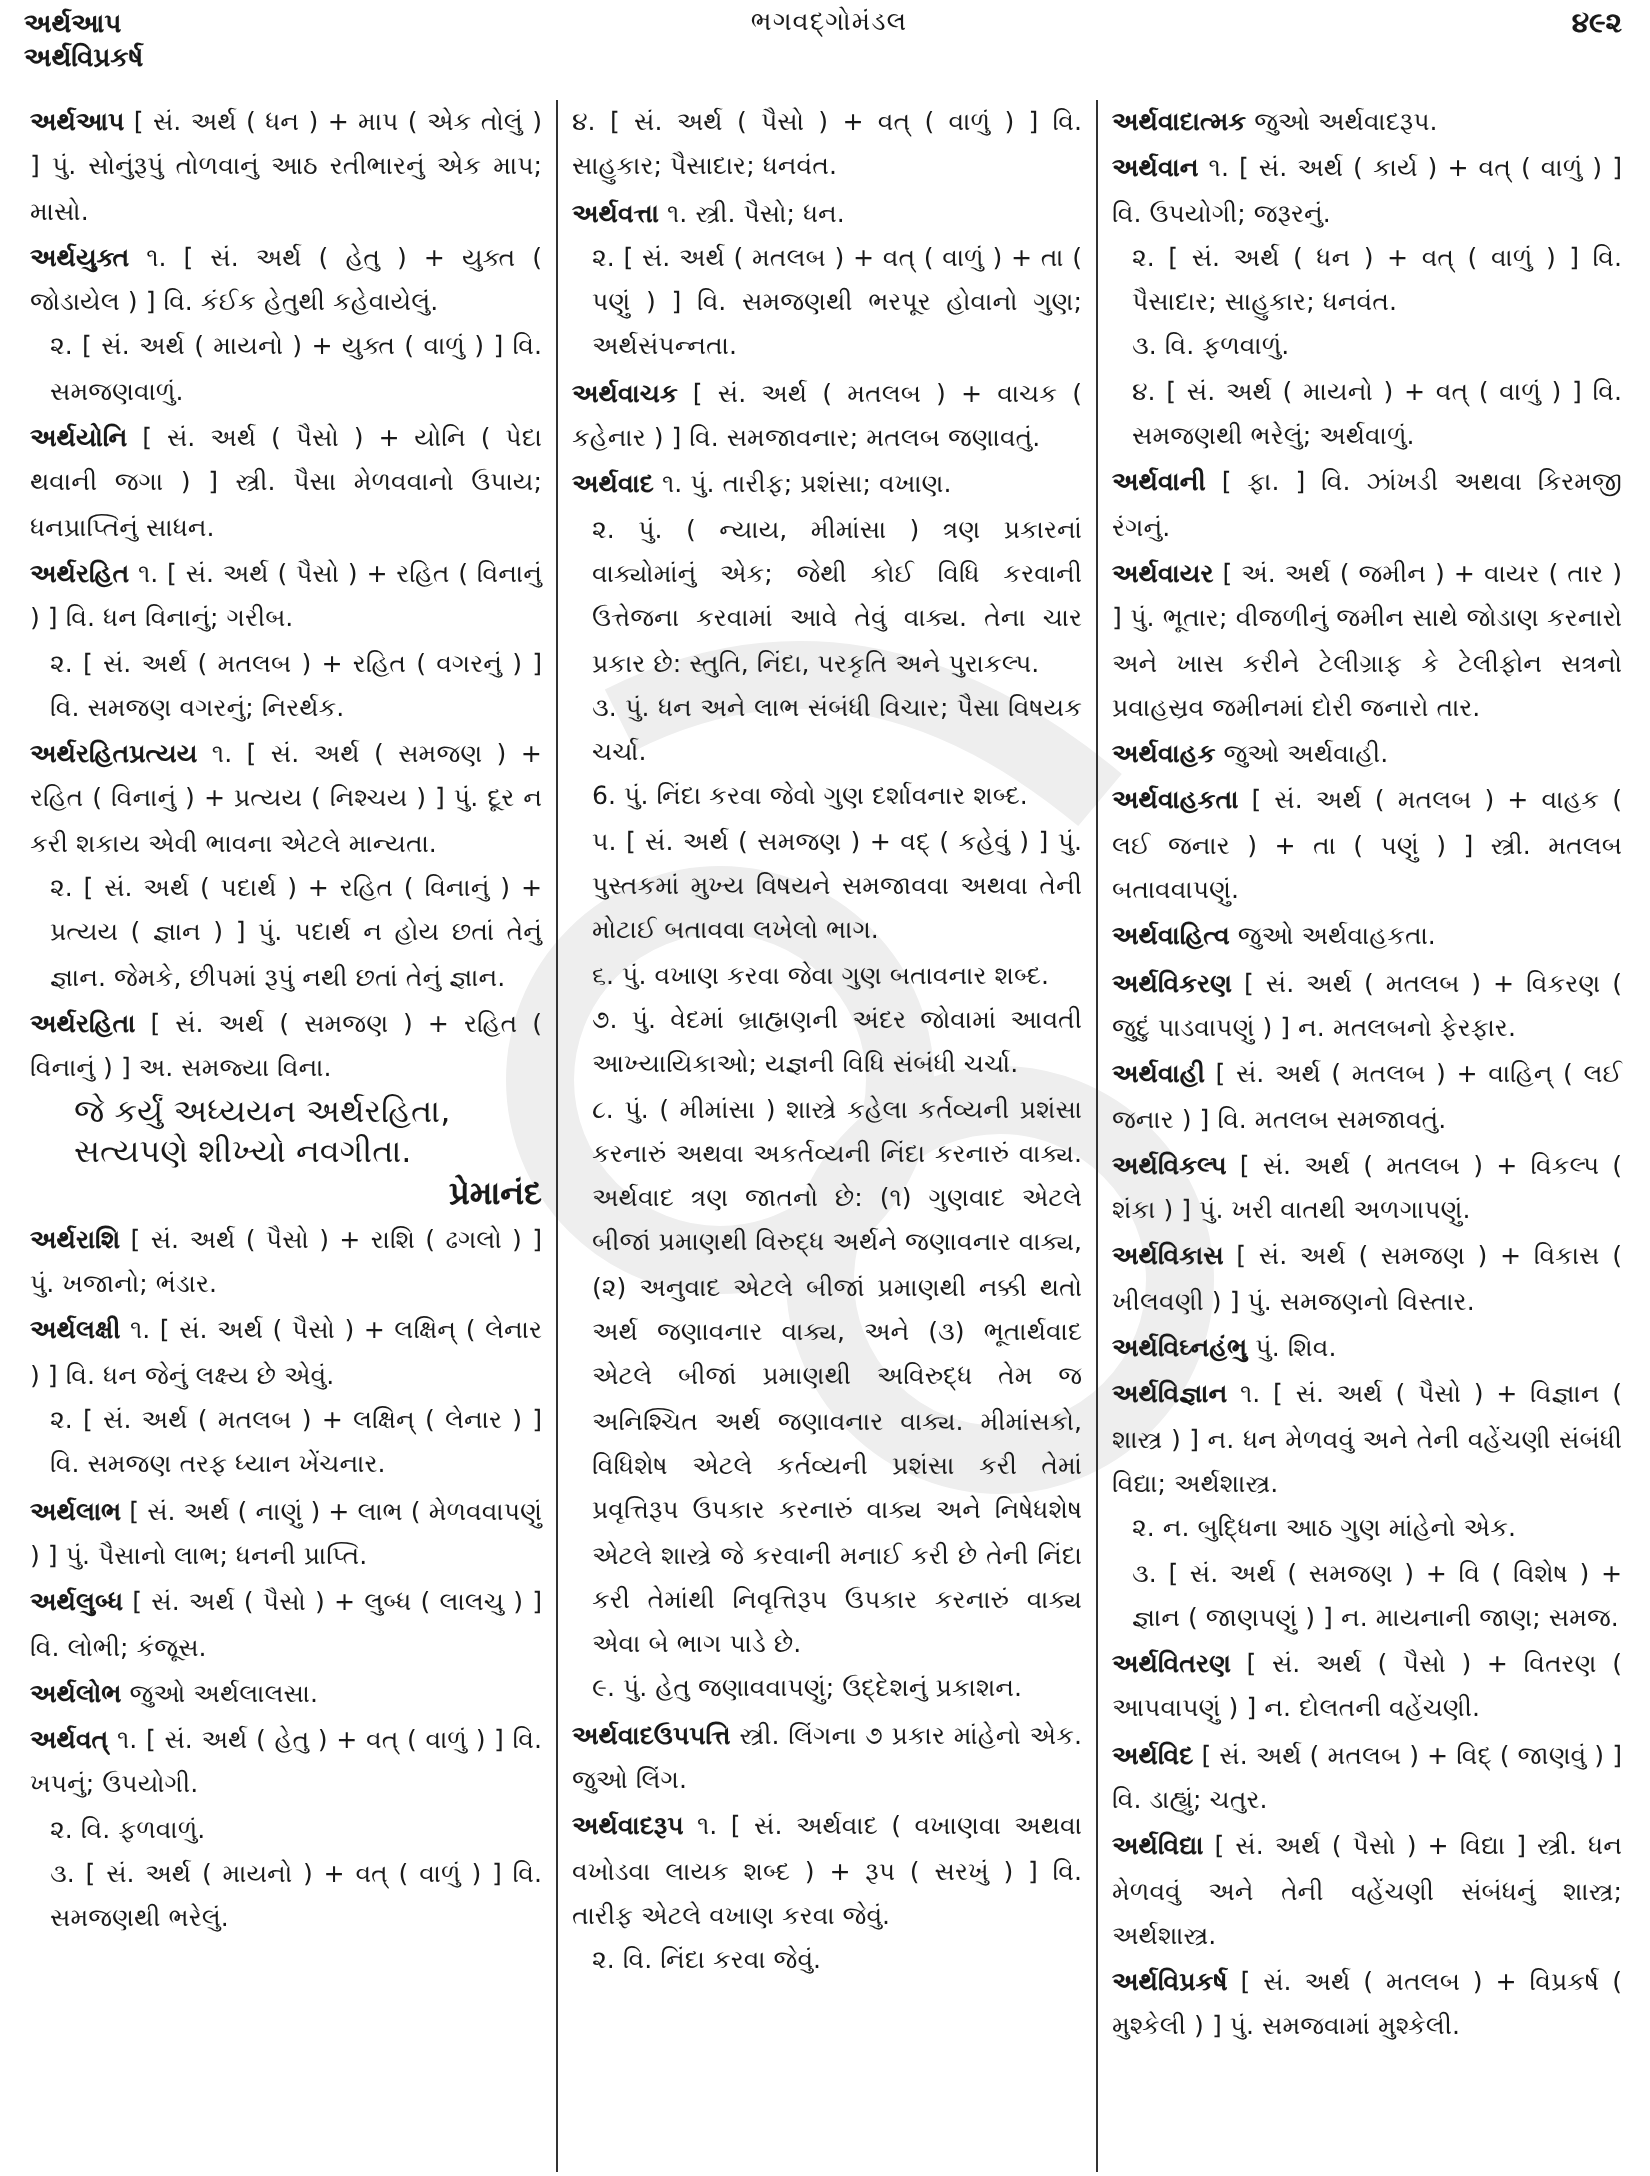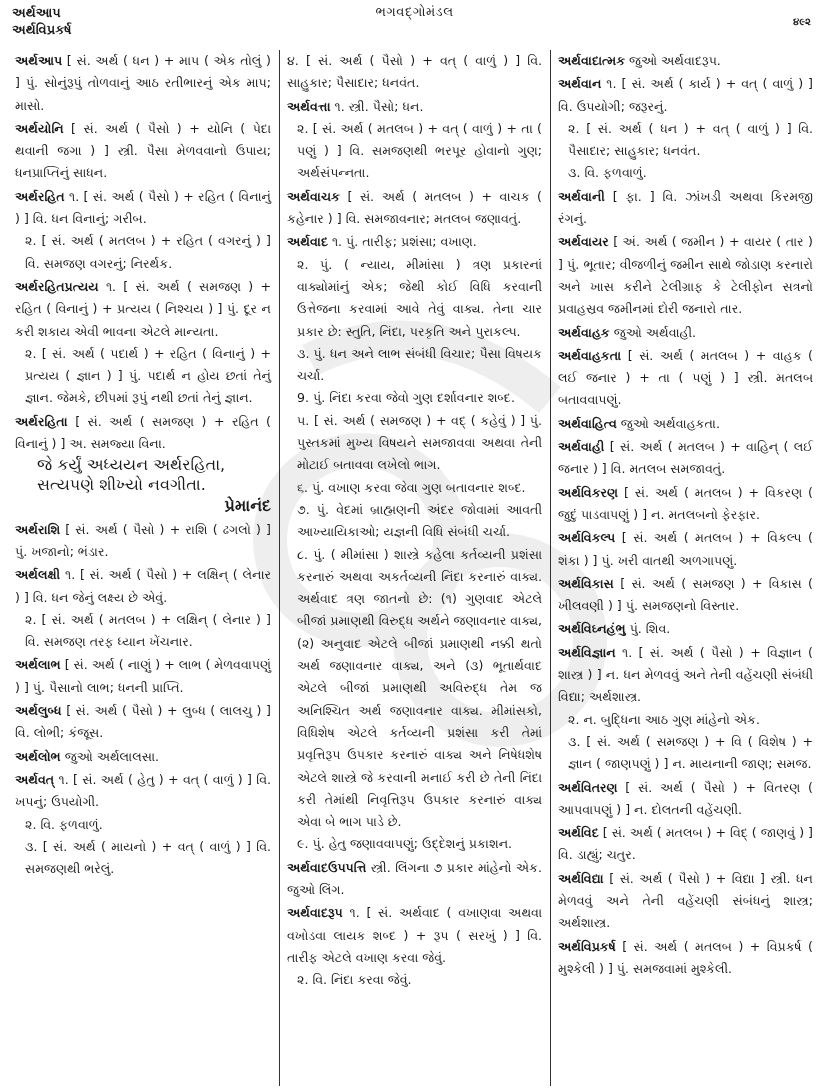--- a/index.html
+++ b/index.html
@@ -18,27 +18,26 @@
   }
   .guide {
     position: absolute; left: 12px; top: 4px;
     font-weight: bold; font-size: 13px; line-height: 17px;
   }
   .running-title {
     position: absolute; left: 4px; right: 0; top: 4px; text-align: center;
     font-size: 13px; font-weight: normal; letter-spacing: 0.5px;
   }
   .page-num {
-    position: absolute; right: 14px; top: 16px;
-    font-size: 10px; font-weight: bold;
+    position: absolute; right: 14px; top: 4px;
+    font-size: 14px; font-weight: bold;
   }
   .columns {
     position: absolute; left: 8px; top: 50px; width: 812px; height: 1036px;
     display: flex;
-    justify-content: space-between;
   }
   .col {
     width: 270px; padding: 0 7px; box-sizing: border-box;
     font-size: 12.6px; line-height: 22.3px; text-align: justify;
   }
   .col + .col { border-left: 1.5px solid #333; }
   .entry { margin: 0 0 1px 0; }
   .hw { font-weight: bold; }
   .sense { padding-left: 10px; }
   .first-line { padding-left: 0; }
@@ -64,20 +63,24 @@
   <div class="running-title">ભગવદ્ગોમંડલ</div>
   <div class="page-num">૪૯૨</div>
 </div>
 
 <div class="columns">
   <div class="col" id="col0">
       <div class="entry">
         <div class="first-line"><span class="hw">અર્થઆપ</span> <span>[ સં. અર્થ ( ધન ) + માપ ( એક તોલું ) ] પું. સોનુંરૂપું તોળવાનું આઠ રતીભારનું એક માપ; માસો.</span></div>
       </div>
       <div class="entry">
+        <div class="first-line"><span class="hw">અર્થયુક્ત</span> <span>૧. [ સં. અર્થ ( હેતુ ) + યુક્ત ( જોડાયેલ ) ] વિ. કંઈક હેતુથી કહેવાયેલું.</span></div>
+        <div class="sense"><span>૨. [ સં. અર્થ ( માયનો ) + યુક્ત ( વાળું ) ] વિ. સમજણવાળું.</span></div>
+      </div>
+      <div class="entry">
         <div class="first-line"><span class="hw">અર્થયોનિ</span> <span>[ સં. અર્થ ( પૈસો ) + યોનિ ( પેદા થવાની જગા ) ] સ્ત્રી. પૈસા મેળવવાનો ઉપાય; ધનપ્રાપ્તિનું સાધન.</span></div>
       </div>
       <div class="entry">
         <div class="first-line"><span class="hw">અર્થરહિત</span> <span>૧. [ સં. અર્થ ( પૈસો ) + રહિત ( વિનાનું ) ] વિ. ધન વિનાનું; ગરીબ.</span></div>
         <div class="sense"><span>૨. [ સં. અર્થ ( મતલબ ) + રહિત ( વગરનું ) ] વિ. સમજણ વગરનું; નિરર્થક.</span></div>
       </div>
       <div class="entry">
         <div class="first-line"><span class="hw">અર્થરહિતપ્રત્યય</span> <span>૧. [ સં. અર્થ ( સમજણ ) + રહિત ( વિનાનું ) + પ્રત્યય ( નિશ્ચય ) ] પું. દૂર ન કરી શકાય એવી ભાવના એટલે માન્યતા.</span></div>
         <div class="sense"><span>૨. [ સં. અર્થ ( પદાર્થ ) + રહિત ( વિનાનું ) + પ્રત્યય ( જ્ઞાન ) ] પું. પદાર્થ ન હોય છતાં તેનું જ્ઞાન. જેમકે, છીપમાં રૂપું નથી છતાં તેનું જ્ઞાન.</span></div>
       </div>
@@ -117,21 +120,21 @@
         <div class="first-line"><span class="hw">અર્થવત્તા</span> <span>૧. સ્ત્રી. પૈસો; ધન.</span></div>
         <div class="sense"><span>૨. [ સં. અર્થ ( મતલબ ) + વત્ ( વાળું ) + તા ( પણું ) ] વિ. સમજણથી ભરપૂર હોવાનો ગુણ; અર્થસંપન્નતા.</span></div>
       </div>
       <div class="entry">
         <div class="first-line"><span class="hw">અર્થવાચક</span> <span>[ સં. અર્થ ( મતલબ ) + વાચક ( કહેનાર ) ] વિ. સમજાવનાર; મતલબ જણાવતું.</span></div>
       </div>
       <div class="entry">
         <div class="first-line"><span class="hw">અર્થવાદ</span> <span>૧. પું. તારીફ; પ્રશંસા; વખાણ.</span></div>
         <div class="sense"><span>૨. પું. ( ન્યાય, મીમાંસા ) ત્રણ પ્રકારનાં વાક્યોમાંનું એક; જેથી કોઈ વિધિ કરવાની ઉત્તેજના કરવામાં આવે તેવું વાક્ય. તેના ચાર પ્રકાર છે: સ્તુતિ, નિંદા, પરકૃતિ અને પુરાકલ્પ.</span></div>
         <div class="sense"><span>૩. પું. ધન અને લાભ સંબંધી વિચાર; પૈસા વિષયક ચર્ચા.</span></div>
-        <div class="sense"><span>9. પું. નિંદા કરવા જેવો ગુણ દર્શાવનાર શબ્દ.</span></div>
+        <div class="sense"><span>6. પું. નિંદા કરવા જેવો ગુણ દર્શાવનાર શબ્દ.</span></div>
         <div class="sense"><span>૫. [ સં. અર્થ ( સમજણ ) + વદ્ ( કહેવું ) ] પું. પુસ્તકમાં મુખ્ય વિષયને સમજાવવા અથવા તેની મોટાઈ બતાવવા લખેલો ભાગ.</span></div>
         <div class="sense"><span>૬. પું. વખાણ કરવા જેવા ગુણ બતાવનાર શબ્દ.</span></div>
         <div class="sense"><span>૭. પું. વેદમાં બ્રાહ્મણની અંદર જોવામાં આવતી આખ્યાયિકાઓ; યજ્ઞની વિધિ સંબંધી ચર્ચા.</span></div>
         <div class="sense"><span>૮. પું. ( મીમાંસા ) શાસ્ત્રે કહેલા કર્તવ્યની પ્રશંસા કરનારું અથવા અકર્તવ્યની નિંદા કરનારું વાક્ય. અર્થવાદ ત્રણ જાતનો છે: (૧) ગુણવાદ એટલે બીજાં પ્રમાણથી વિરુદ્ધ અર્થને જણાવનાર વાક્ય, (૨) અનુવાદ એટલે બીજાં પ્રમાણથી નક્કી થતો અર્થ જણાવનાર વાક્ય, અને (૩) ભૂતાર્થવાદ એટલે બીજાં પ્રમાણથી અવિરુદ્ધ તેમ જ અનિશ્ચિત અર્થ જણાવનાર વાક્ય. મીમાંસકો, વિધિશેષ એટલે કર્તવ્યની પ્રશંસા કરી તેમાં પ્રવૃત્તિરૂપ ઉપકાર કરનારું વાક્ય અને નિષેધશેષ એટલે શાસ્ત્રે જે કરવાની મનાઈ કરી છે તેની નિંદા કરી તેમાંથી નિવૃત્તિરૂપ ઉપકાર કરનારું વાક્ય એવા બે ભાગ પાડે છે.</span></div>
         <div class="sense"><span>૯. પું. હેતુ જણાવવાપણું; ઉદ્દેશનું પ્રકાશન.</span></div>
       </div>
       <div class="entry">
         <div class="first-line"><span class="hw">અર્થવાદઉપપત્તિ</span> <span>સ્ત્રી. લિંગના ૭ પ્રકાર માંહેનો એક. જુઓ લિંગ.</span></div>
       </div>
       <div class="entry">
@@ -140,41 +143,42 @@
       </div>
     </div>
   <div class="col" id="col2">
       <div class="entry">
         <div class="first-line"><span class="hw">અર્થવાદાત્મક</span> <span>જુઓ અર્થવાદરૂપ.</span></div>
       </div>
       <div class="entry">
         <div class="first-line"><span class="hw">અર્થવાન</span> <span>૧. [ સં. અર્થ ( કાર્ય ) + વત્ ( વાળું ) ] વિ. ઉપયોગી; જરૂરનું.</span></div>
         <div class="sense"><span>૨. [ સં. અર્થ ( ધન ) + વત્ ( વાળું ) ] વિ. પૈસાદાર; સાહુકાર; ધનવંત.</span></div>
         <div class="sense"><span>૩. વિ. ફળવાળું.</span></div>
+        <div class="sense"><span>૪. [ સં. અર્થ ( માયનો ) + વત્ ( વાળું ) ] વિ. સમજણથી ભરેલું; અર્થવાળું.</span></div>
       </div>
       <div class="entry">
         <div class="first-line"><span class="hw">અર્થવાની</span> <span>[ ફા. ] વિ. ઝાંખડી અથવા કિરમજી રંગનું.</span></div>
       </div>
       <div class="entry">
         <div class="first-line"><span class="hw">અર્થવાયર</span> <span>[ અં. અર્થ ( જમીન ) + વાયર ( તાર ) ] પું. ભૂતાર; વીજળીનું જમીન સાથે જોડાણ કરનારો અને ખાસ કરીને ટેલીગ્રાફ કે ટેલીફોન સત્રનો પ્રવાહસ્રવ જમીનમાં દોરી જનારો તાર.</span></div>
       </div>
       <div class="entry">
         <div class="first-line"><span class="hw">અર્થવાહક</span> <span>જુઓ અર્થવાહી.</span></div>
       </div>
       <div class="entry">
         <div class="first-line"><span class="hw">અર્થવાહકતા</span> <span>[ સં. અર્થ ( મતલબ ) + વાહક ( લઈ જનાર ) + તા ( પણું ) ] સ્ત્રી. મતલબ બતાવવાપણું.</span></div>
       </div>
       <div class="entry">
         <div class="first-line"><span class="hw">અર્થવાહિત્વ</span> <span>જુઓ અર્થવાહકતા.</span></div>
       </div>
       <div class="entry">
+        <div class="first-line"><span class="hw">અર્થવિકરણ</span> <span>[ સં. અર્થ ( મતલબ ) + વિકરણ ( જુદું પાડવાપણું ) ] ન. મતલબનો ફેરફાર.</span></div>
+      </div>
+      <div class="entry">
         <div class="first-line"><span class="hw">અર્થવાહી</span> <span>[ સં. અર્થ ( મતલબ ) + વાહિન્ ( લઈ જનાર ) ] વિ. મતલબ સમજાવતું.</span></div>
-      </div>
-      <div class="entry">
-        <div class="first-line"><span class="hw">અર્થવિકરણ</span> <span>[ સં. અર્થ ( મતલબ ) + વિકરણ ( જુદું પાડવાપણું ) ] ન. મતલબનો ફેરફાર.</span></div>
       </div>
       <div class="entry">
         <div class="first-line"><span class="hw">અર્થવિકલ્પ</span> <span>[ સં. અર્થ ( મતલબ ) + વિકલ્પ ( શંકા ) ] પું. ખરી વાતથી અળગાપણું.</span></div>
       </div>
       <div class="entry">
         <div class="first-line"><span class="hw">અર્થવિકાસ</span> <span>[ સં. અર્થ ( સમજણ ) + વિકાસ ( ખીલવણી ) ] પું. સમજણનો વિસ્તાર.</span></div>
       </div>
       <div class="entry">
         <div class="first-line"><span class="hw">અર્થવિઘ્નહંભુ</span> <span>પું. શિવ.</span></div>
       </div>

